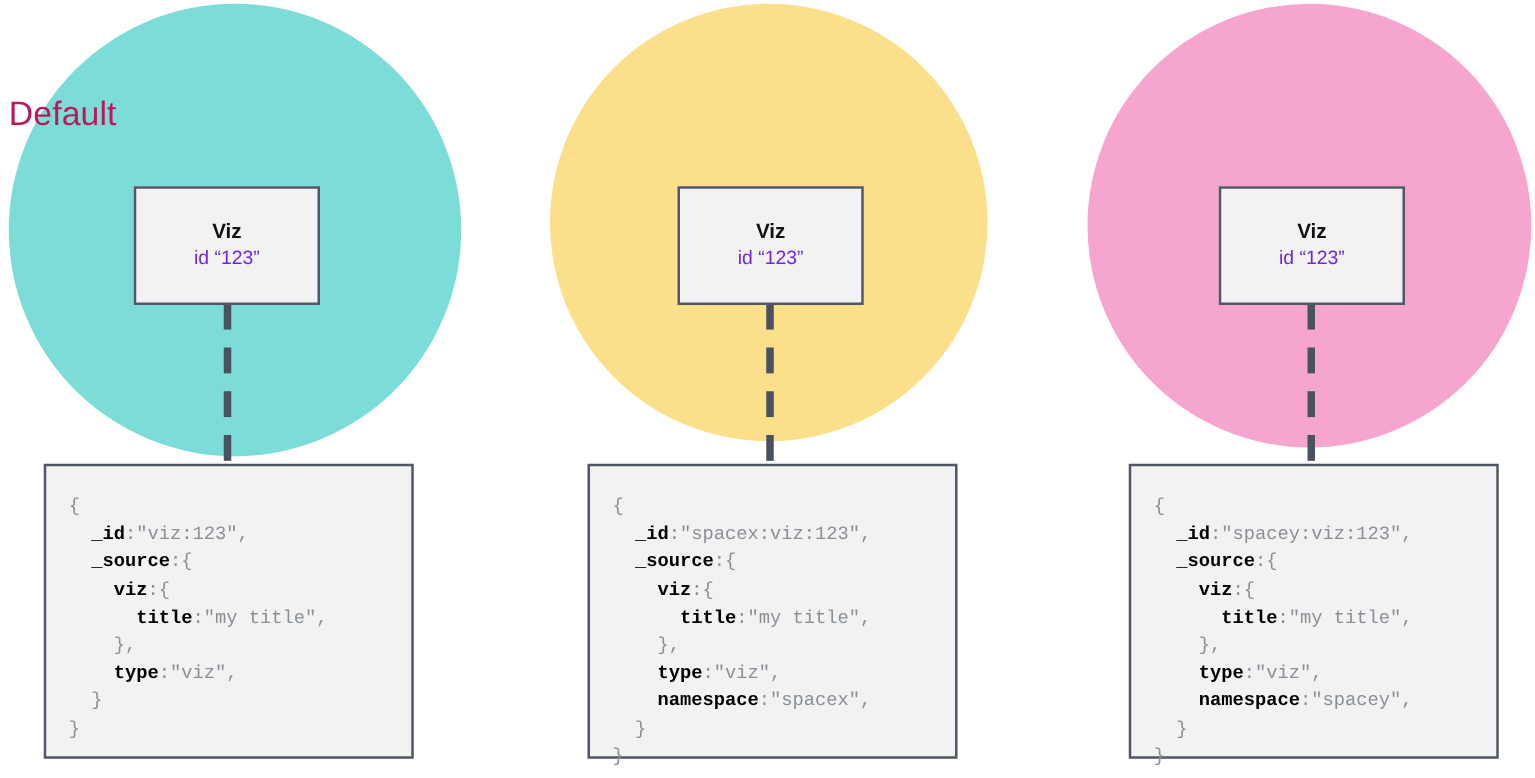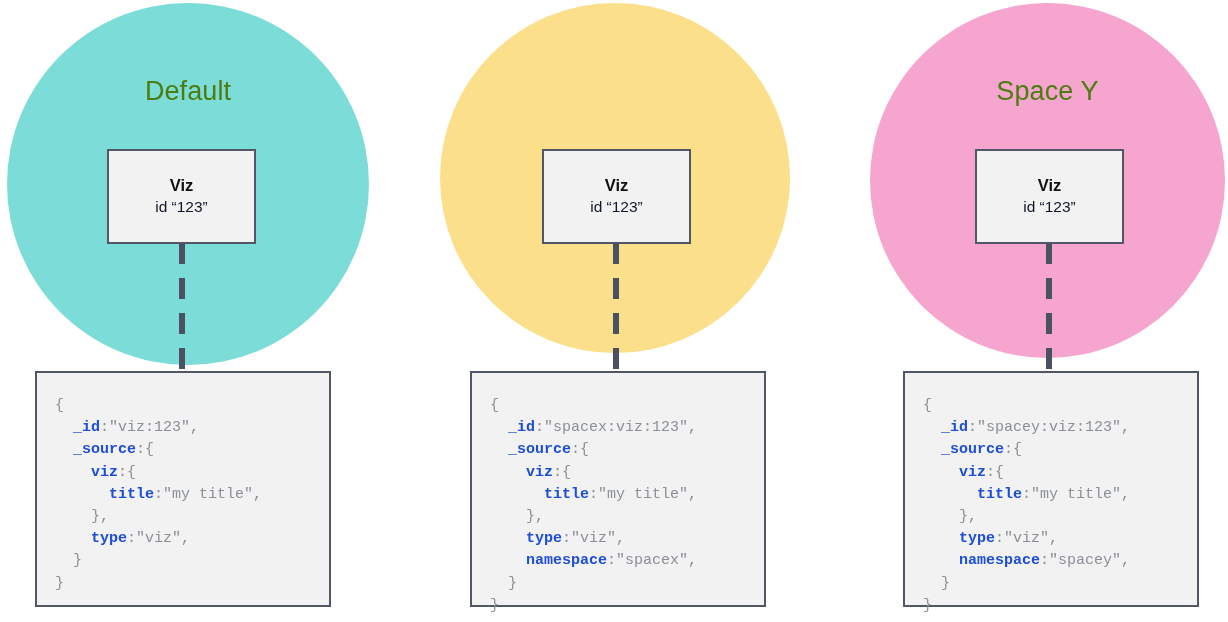--- a/index.html
+++ b/index.html
@@ -22,25 +22,24 @@
 
   
   .space-bubble {
     position: absolute;
     border-radius: 50%;
   }
   .bubble-title {
     position: absolute;
     left: 0;
     right: 12px;
-    text-align: center;
     font-family: "Liberation Sans", sans-serif;
     font-size: 27px;
     font-weight: 400;
-    color: #4d7c0f;
+    color: #be185d;
     letter-spacing: 0.1px;
     white-space: nowrap;
   }
 
   
   .viz-box {
     position: absolute;
     background: #f2f2f2;
     border: 2px solid #515766;
     box-sizing: border-box;
@@ -53,21 +52,21 @@
     font-family: "Liberation Sans", sans-serif;
     font-size: 16.5px;
     font-weight: bold;
     color: #101114;
     line-height: 1.3;
   }
   .viz-sub {
     font-family: "Liberation Sans", sans-serif;
     font-size: 15.5px;
     font-weight: 400;
-    color: #0f172a;
+    color: #6d28d9;
     line-height: 1.35;
   }
 
   
   .connector {
     position: absolute;
     width: 6px;
     background-image: linear-gradient(
       to bottom,
       #4a5160 0px,
@@ -88,21 +87,21 @@
     padding: 22px 0 0 18px;
   }
   .code-line {
     font-family: "Liberation Mono", monospace;
     font-size: 15px;
     line-height: 22.2px;
     color: #8a8f98;
     white-space: pre;
   }
   .code-line .k {
-    color: #1d4ed8;
+    color: #000000;
     font-weight: 600;
   }
   .code-line .v {
     color: #8a8f98;
     font-weight: 400;
   }
   .code-line .p {
     color: #8a8f98;
     font-weight: 400;
   }
@@ -141,21 +140,20 @@
       <div class="code-line"><span class="p">  </span><span class="k">_source</span><span class="p">:</span><span class="p">{</span></div>
       <div class="code-line"><span class="p">    </span><span class="k">viz</span><span class="p">:</span><span class="p">{</span></div>
       <div class="code-line"><span class="p">      </span><span class="k">title</span><span class="p">:</span><span class="v">"my title"</span><span class="p">,</span></div>
       <div class="code-line"><span class="p">    </span><span class="p">}</span><span class="p">,</span></div>
       <div class="code-line"><span class="p">    </span><span class="k">type</span><span class="p">:</span><span class="v">"viz"</span><span class="p">,</span></div>
       <div class="code-line"><span class="p">    </span><span class="k">namespace</span><span class="p">:</span><span class="v">"spacex"</span><span class="p">,</span></div>
       <div class="code-line"><span class="p">  </span><span class="p">}</span></div>
       <div class="code-line"><span class="p">}</span></div>
     </div>
     <div class="space-bubble" style="left: 870px; top: 3px; width: 355px; height: 355px; background: rgb(246, 165, 206);"></div>
-    <div class="bubble-title" style="left: 870px; width: 355px; top: 76px;">Space Y</div>
     <div class="connector" style="left: 1046px; top: 243px; height: 130px;"></div>
     <div class="viz-box" style="left: 975px; top: 149px; width: 149px; height: 95px; background: rgb(242, 242, 242); border-color: rgb(81, 87, 102);">
       <div class="viz-title">Viz</div>
       <div class="viz-sub">id “123”</div>
     </div>
     <div class="code-box" style="left: 903px; top: 371px; width: 296px; height: 236px; background: rgb(242, 242, 242); border-color: rgb(81, 87, 102);">
       <div class="code-line"><span class="p">{</span></div>
       <div class="code-line"><span class="p">  </span><span class="k">_id</span><span class="p">:</span><span class="v">"spacey:viz:123"</span><span class="p">,</span></div>
       <div class="code-line"><span class="p">  </span><span class="k">_source</span><span class="p">:</span><span class="p">{</span></div>
       <div class="code-line"><span class="p">    </span><span class="k">viz</span><span class="p">:</span><span class="p">{</span></div>

